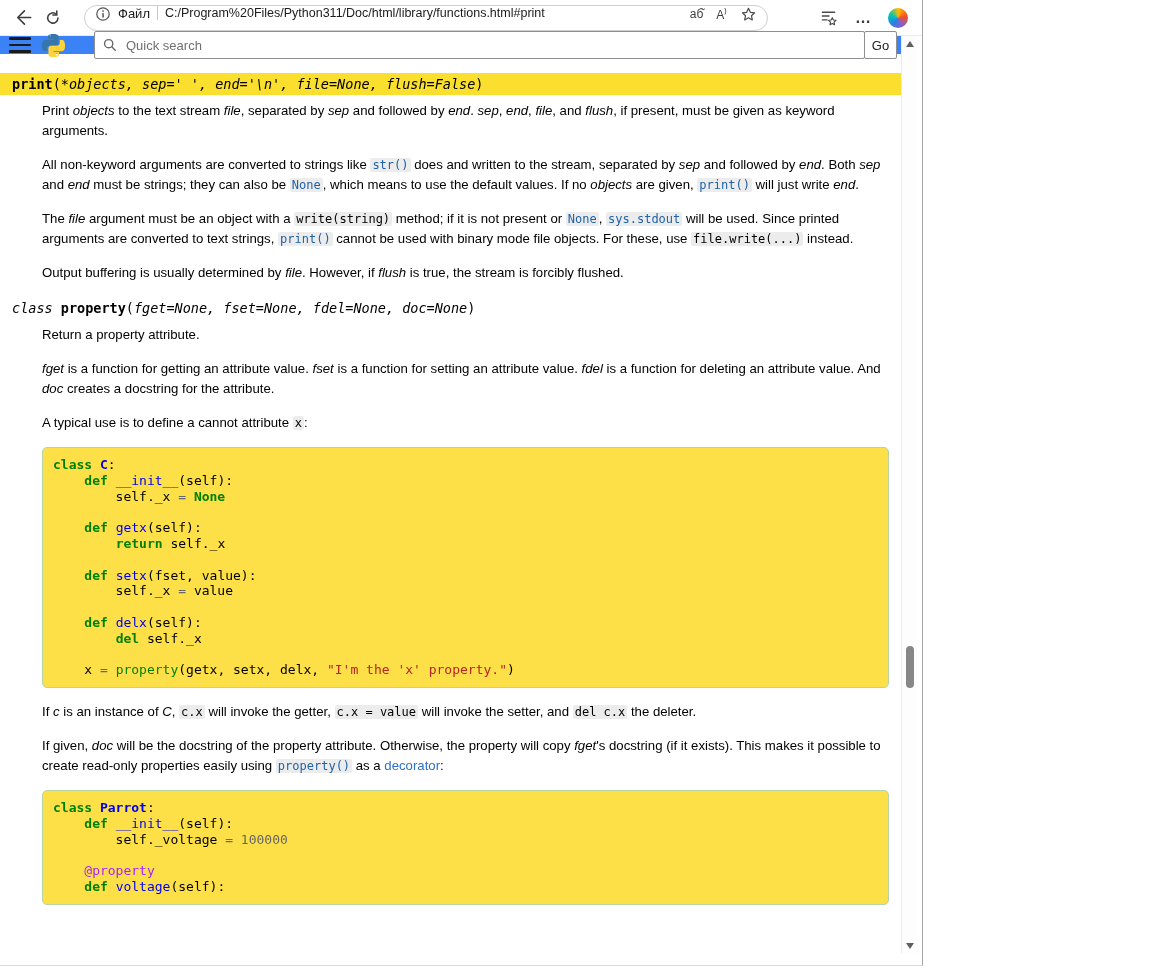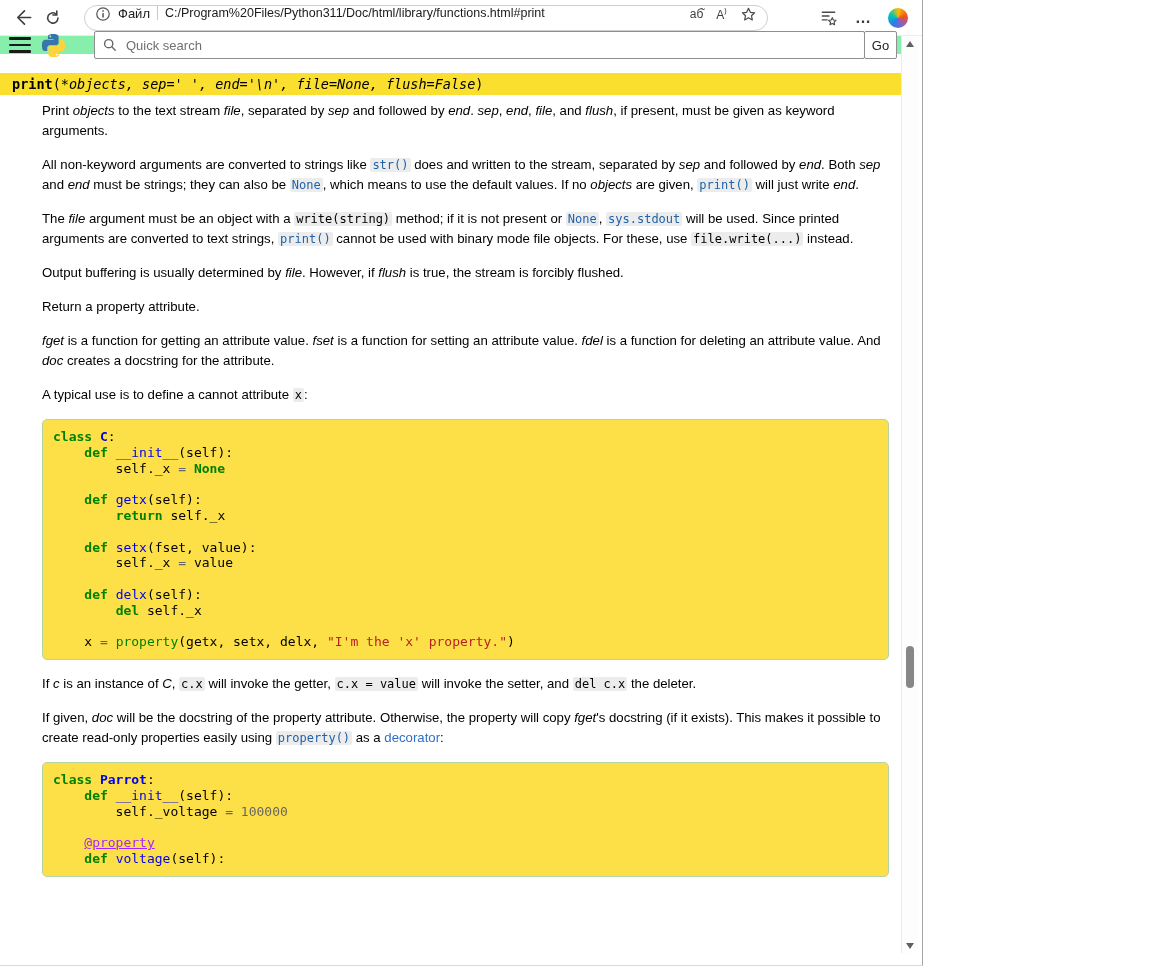--- a/index.html
+++ b/index.html
@@ -35,21 +35,21 @@
   .glyph-ic { font-size: 12px; color: #3d3d3d; white-space: nowrap; }
   .chrome-right { margin-left: auto; display: flex; align-items: center; gap: 17px; padding-right: 6px; }
   .more-ic { font-size: 16px; color: #3d3d3d; font-weight: bold; line-height: 10px; }
   .copilot {
     width: 20px; height: 20px; border-radius: 50%;
     background: conic-gradient(from 220deg, #2b7de9, #00c7b7, #ffb900, #f25022, #8661c5, #2b7de9);
   }
 
   
   .ptoolbar {
-    position: absolute; top: 36px; left: 0; width: 901px; height: 18px; background: #86efac;
+    position: absolute; top: 36px; left: 0; width: 901px; height: 18px; background: #3b82f6;
     display: flex; align-items: center;
   }
   .hamburger { width: 26px; height: 20px; margin-left: 7px; border: none; background: transparent;
     display: flex; flex-direction: column; justify-content: space-between; padding: 2px 2px; }
   .hamburger span { display: block; height: 2.6px; background: #1a1a1a; border-radius: 1px; }
   .pylogo { width: 27px; height: 27px; margin-left: 7px; }
   .searchwrap { flex: 1; display: flex; align-items: center; margin-left: 27px; margin-right: 4px; }
   .searchbox {
     flex: 1; height: 28px; border: 1px solid #8f8f8f; border-radius: 2px; background: #fff;
     display: flex; align-items: center; padding: 0 8px; gap: 7px;
@@ -87,21 +87,21 @@
   .tk-c, .tk-cl {
     font-family: "DejaVu Sans Mono", "Liberation Mono", monospace; font-size: 12px;
     background: #ececec; padding: 0 2px; border-radius: 2px;
   }
   .tk-cl { color: #1f62a8; }
   .tk-a { color: #2f6fc4; }
   .tk-k, .tk-kc { color: #008000; font-weight: bold; }
   .tk-nc { color: #0000ee; font-weight: bold; }
   .tk-nf { color: #0000ee; }
   .tk-nb { color: #008000; }
-  .tk-nd { color: #aa22ff; text-decoration: underline; }
+  .tk-nd { color: #aa22ff; }
   .tk-s { color: #ba2121; }
   .tk-m, .tk-o { color: #666666; }
 
   
   .scrollbar {
     position: absolute; left: 901px; top: 36px; width: 17px; height: 917px;
     background: #fdfdfd; border-left: 1px solid #ebebeb; display: flex; flex-direction: column;
   }
   .sb-btn { height: 15px; display: flex; align-items: center; justify-content: center; }
   .tri-up { width: 0; height: 0; border-left: 4px solid transparent; border-right: 4px solid transparent;
@@ -185,20 +185,21 @@
 
   <div class="content">
     <div class="sig sig-print"><span class="tk-b">print</span><span>(</span><span class="tk-i">*objects, sep=' ', end='\n', file=None, flush=False</span><span>)</span></div>
     <div class="dd">
       <p><span>Print </span><span class="tk-i">objects</span><span> to the text stream </span><span class="tk-i">file</span><span>, separated by </span><span class="tk-i">sep</span><span> and followed by </span><span class="tk-i">end</span><span>. </span><span class="tk-i">sep</span><span>, </span><span class="tk-i">end</span><span>, </span><span class="tk-i">file</span><span>, and </span><span class="tk-i">flush</span><span>, if present, must be given as keyword arguments.</span></p>
       <p><span>All non-keyword arguments are converted to strings like </span><span class="tk-cl">str()</span><span> does and written to the stream, separated by </span><span class="tk-i">sep</span><span> and followed by </span><span class="tk-i">end</span><span>. Both </span><span class="tk-i">sep</span><span> and </span><span class="tk-i">end</span><span> must be strings; they can also be </span><span class="tk-cl">None</span><span>, which means to use the default values. If no </span><span class="tk-i">objects</span><span> are given, </span><span class="tk-cl">print()</span><span> will just write </span><span class="tk-i">end</span><span>.</span></p>
       <p><span>The </span><span class="tk-i">file</span><span> argument must be an object with a </span><span class="tk-c">write(string)</span><span> method; if it is not present or </span><span class="tk-cl">None</span><span>, </span><span class="tk-cl">sys.stdout</span><span> will be used. Since printed arguments are converted to text strings, </span><span class="tk-cl">print()</span><span> cannot be used with binary mode file objects. For these, use </span><span class="tk-c">file.write(...)</span><span> instead.</span></p>
       <p><span>Output buffering is usually determined by </span><span class="tk-i">file</span><span>. However, if </span><span class="tk-i">flush</span><span> is true, the stream is forcibly flushed.</span></p>
     </div>
 
+    <div class="sig sig-property"><span class="tk-i">class </span><span class="tk-b">property</span><span>(</span><span class="tk-i">fget=None, fset=None, fdel=None, doc=None</span><span>)</span></div>
     <div class="dd">
       <p><span>Return a property attribute.</span></p>
       <p><span class="tk-i">fget</span><span> is a function for getting an attribute value. </span><span class="tk-i">fset</span><span> is a function for setting an attribute value. </span><span class="tk-i">fdel</span><span> is a function for deleting an attribute value. And </span><span class="tk-i">doc</span><span> creates a docstring for the attribute.</span></p>
       <p><span>A typical use is to define a cannot attribute </span><span class="tk-c">x</span><span>:</span></p>
       <pre class="codeblock"><span class="tk-k">class</span><span> </span><span class="tk-nc">C</span><span>:
     </span><span class="tk-k">def</span><span> </span><span class="tk-nf">__init__</span><span>(self):
         self._x </span><span class="tk-o">=</span><span> </span><span class="tk-kc">None</span><span>
 
     </span><span class="tk-k">def</span><span> </span><span class="tk-nf">getx</span><span>(self):
         </span><span class="tk-k">return</span><span> self._x

